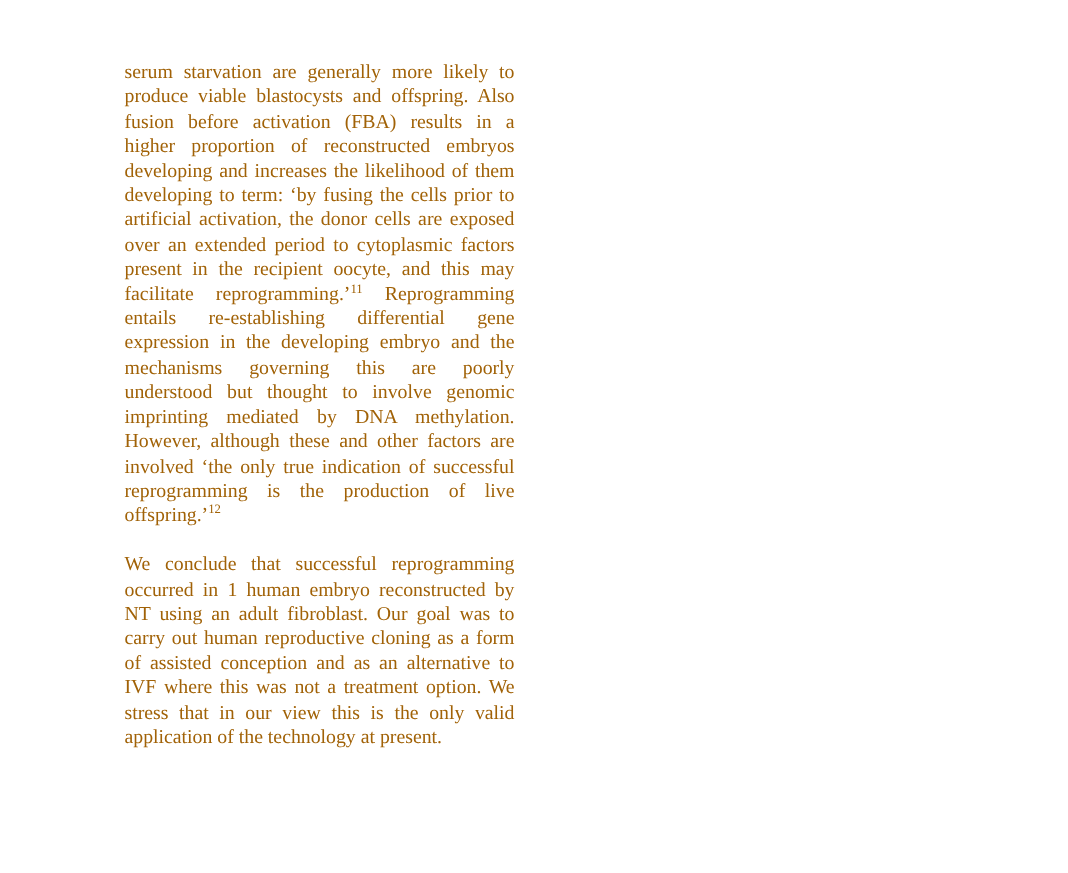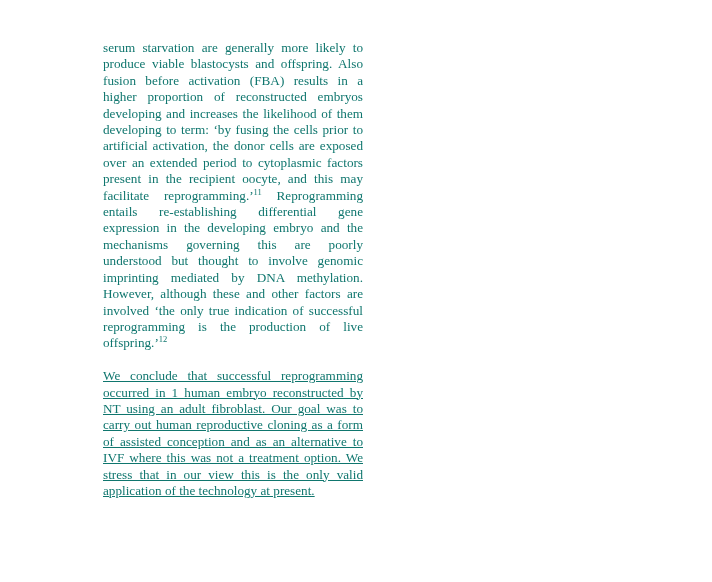--- a/index.html
+++ b/index.html
@@ -15,31 +15,29 @@
     overflow: hidden;
   }
   .text-column {
     position: absolute;
     left: 83px;
     top: 40px;
     width: 260px;
     font-family: "Liberation Serif", "DejaVu Serif", serif;
     font-size: 13.2px;
     line-height: 16.4px;
-    color: #0f766e;
+    color: #a16207;
     text-align: justify;
     text-justify: inter-word;
-    margin-left: 20px;
   }
   .text-column p {
     margin: 0;
   }
   .text-column p + p {
     margin-top: 16.4px;
-    text-decoration: underline;
   }
   sup.ref {
     font-size: 8.5px;
     line-height: 0;
     vertical-align: baseline;
     position: relative;
     top: -5px;
   }
 </style>
 </head>

